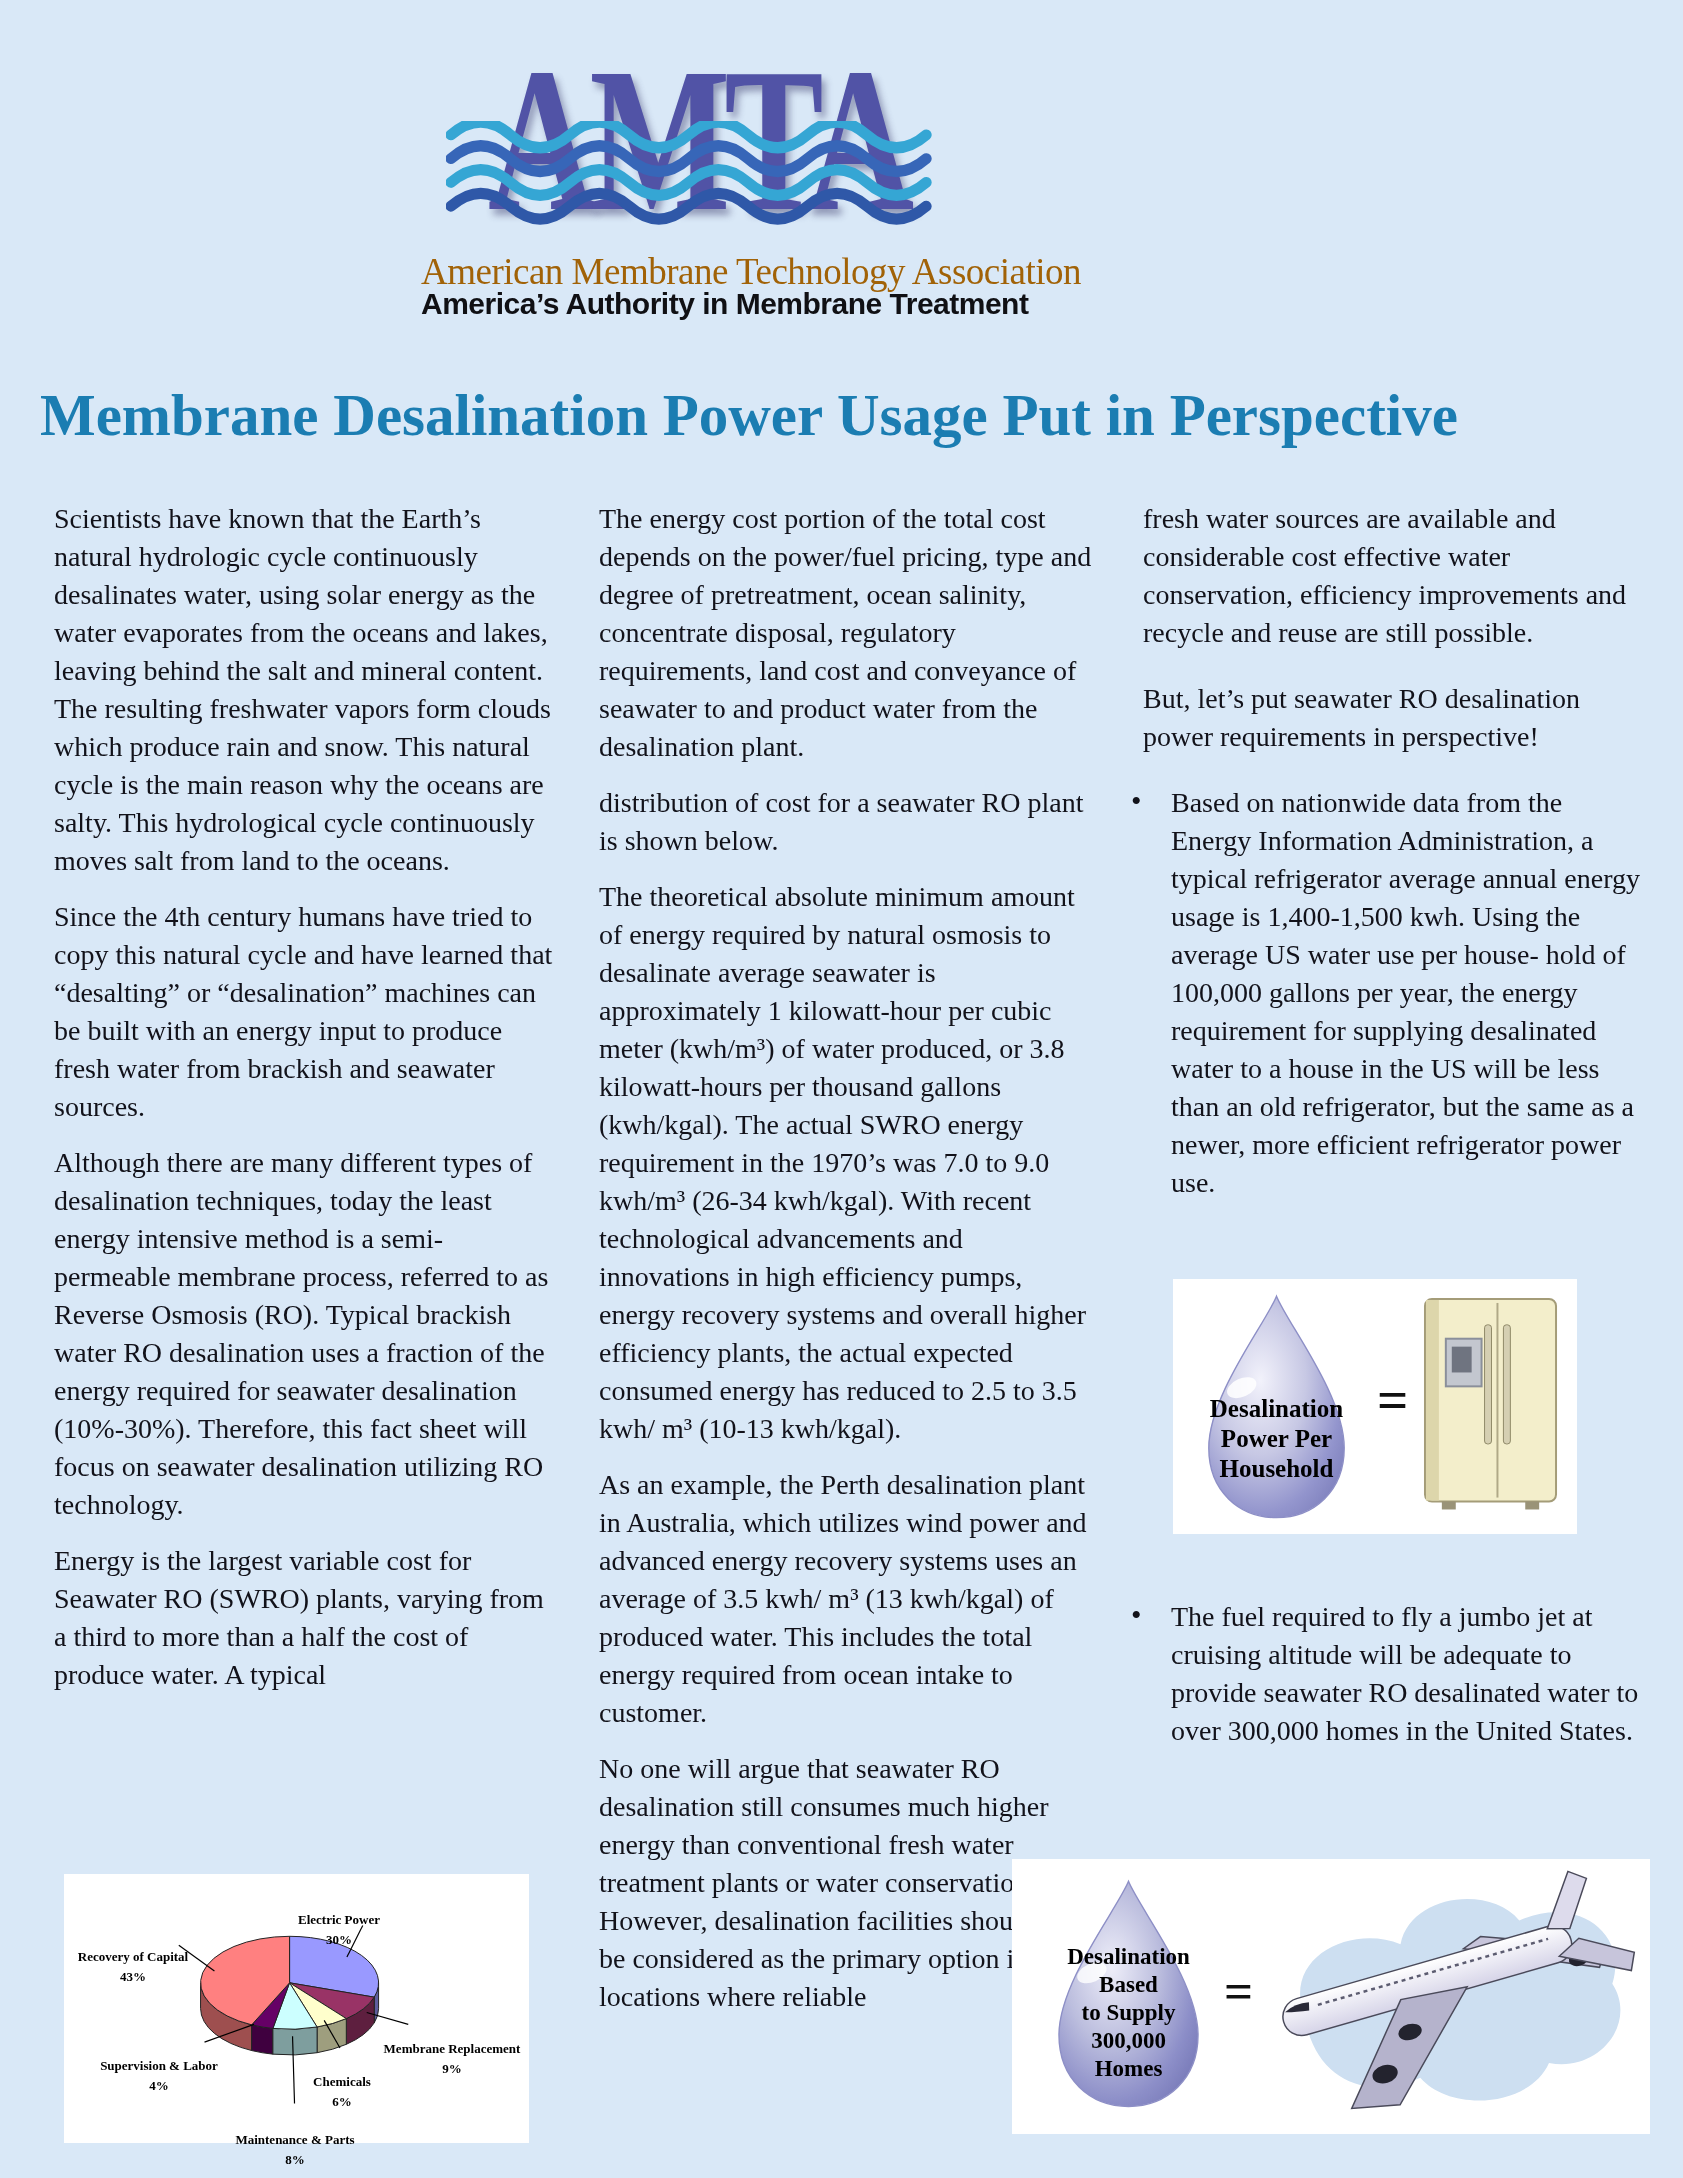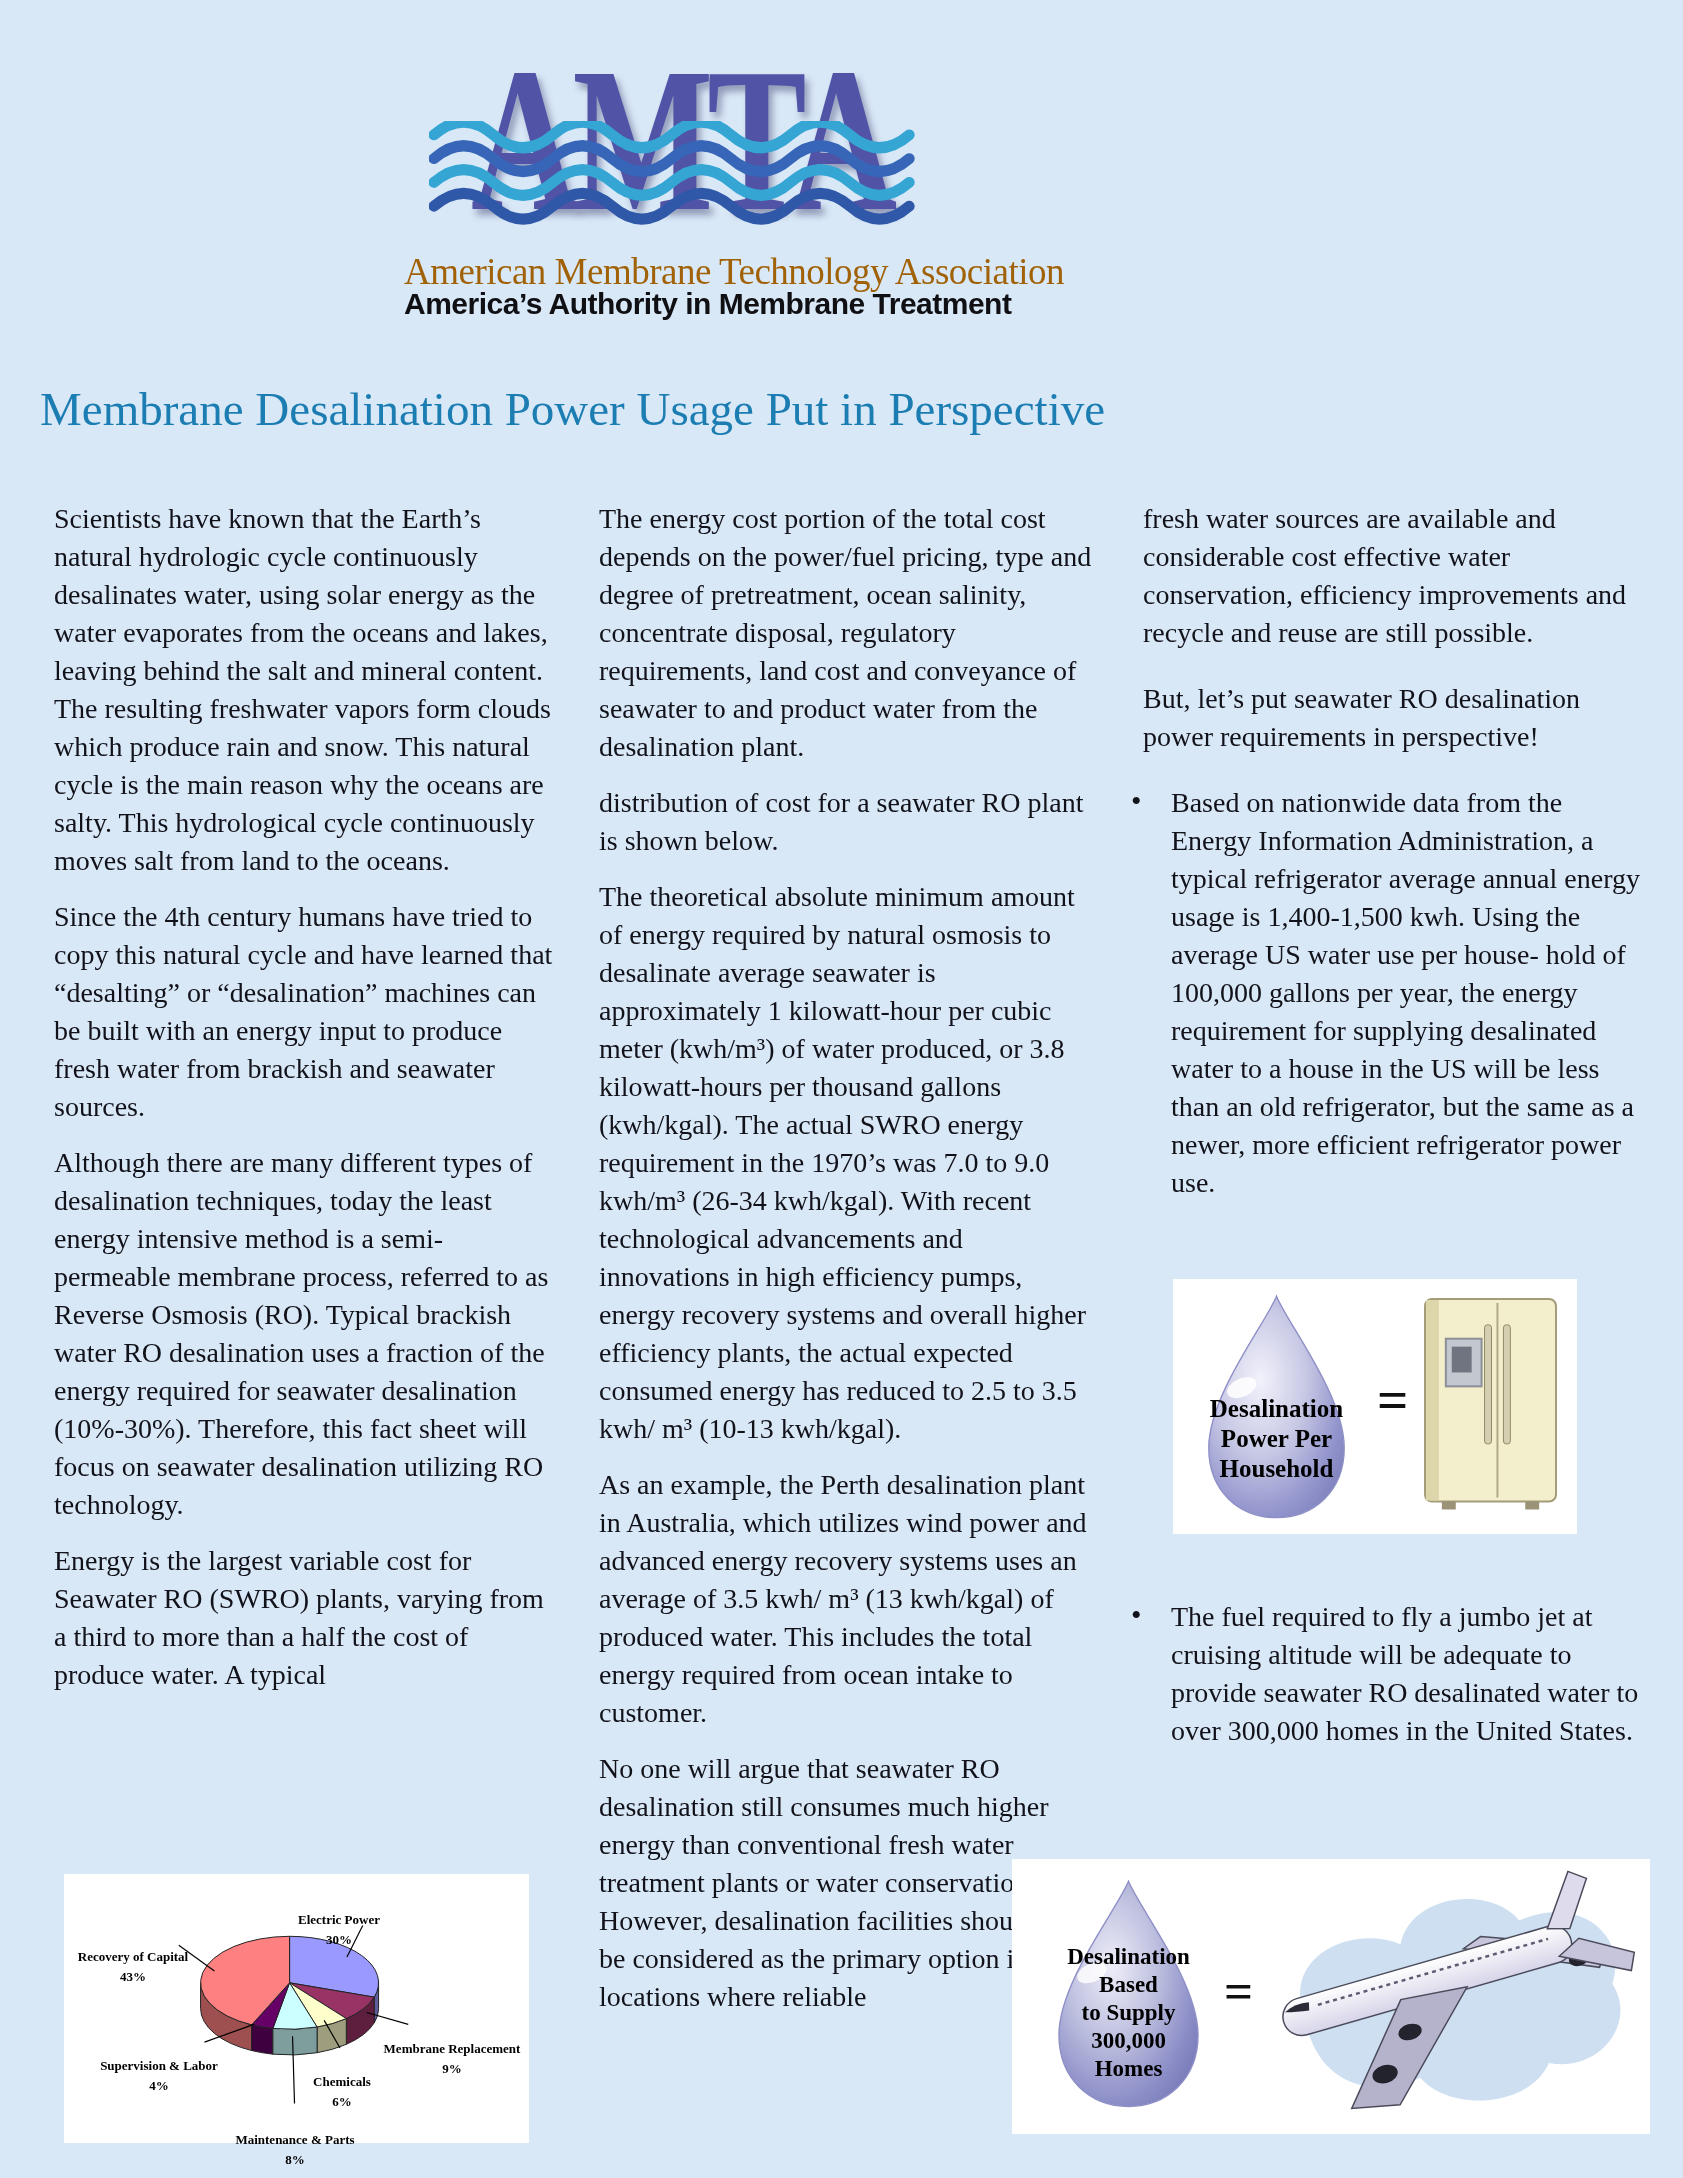--- a/index.html
+++ b/index.html
@@ -5,21 +5,21 @@
   html,body{margin:0;padding:0;}
   .page{
     position:relative;
     width:1683px;height:2178px;
     background:#d9e8f7;
     font-family:"Liberation Serif",serif;
     color:#12121a;
     overflow:hidden;
   }
   
-  .logo-block{position:absolute;left:404px;top:24px;width:554px;height:287px;text-align:center;}
+  .logo-block{position:absolute;left:421px;top:24px;width:554px;height:287px;text-align:center;}
   .logo-text{
     position:absolute;left:0;right:0;top:12px;
     font-family:"Liberation Serif",serif;
     font-weight:bold;font-size:149px;line-height:1;
     letter-spacing:-6px;color:#5153a6;
     transform:scaleY(1.38);transform-origin:top center;
     text-shadow:4px 5px 6px rgba(55,55,105,.45);
   }
   .logo-waves{position:absolute;left:25px;top:97px;width:505px;height:109px;}
   .org-name{
@@ -27,21 +27,21 @@
     font-size:37px;letter-spacing:-0.5px;color:#a16207;white-space:nowrap;
   }
   .tagline{
     position:absolute;left:0;right:0;top:263px;
     font-family:"Liberation Sans",sans-serif;font-weight:bold;
     font-size:30px;letter-spacing:-0.5px;color:#101014;white-space:nowrap;
   }
   
   .doc-title{
     position:absolute;left:40px;top:382px;width:1614px;
-    font-weight:normal;font-size:47px;line-height:1.15;
+    font-weight:bold;font-size:59px;line-height:1.15;
     color:#1b7db2;white-space:nowrap;
   }
   
   .col{position:absolute;top:500px;font-size:28px;line-height:38px;}
   .col p{margin:0 0 18px 0;}
   .col-1{left:54px;width:500px;}
   .col-2{left:599px;width:498px;}
   .col-3{left:1143px;width:505px;}
   .col-3 .intro2{margin-top:28px;}
   ul.bullet-list{list-style:none;margin:28px 0 0 -18px;padding:0;}

